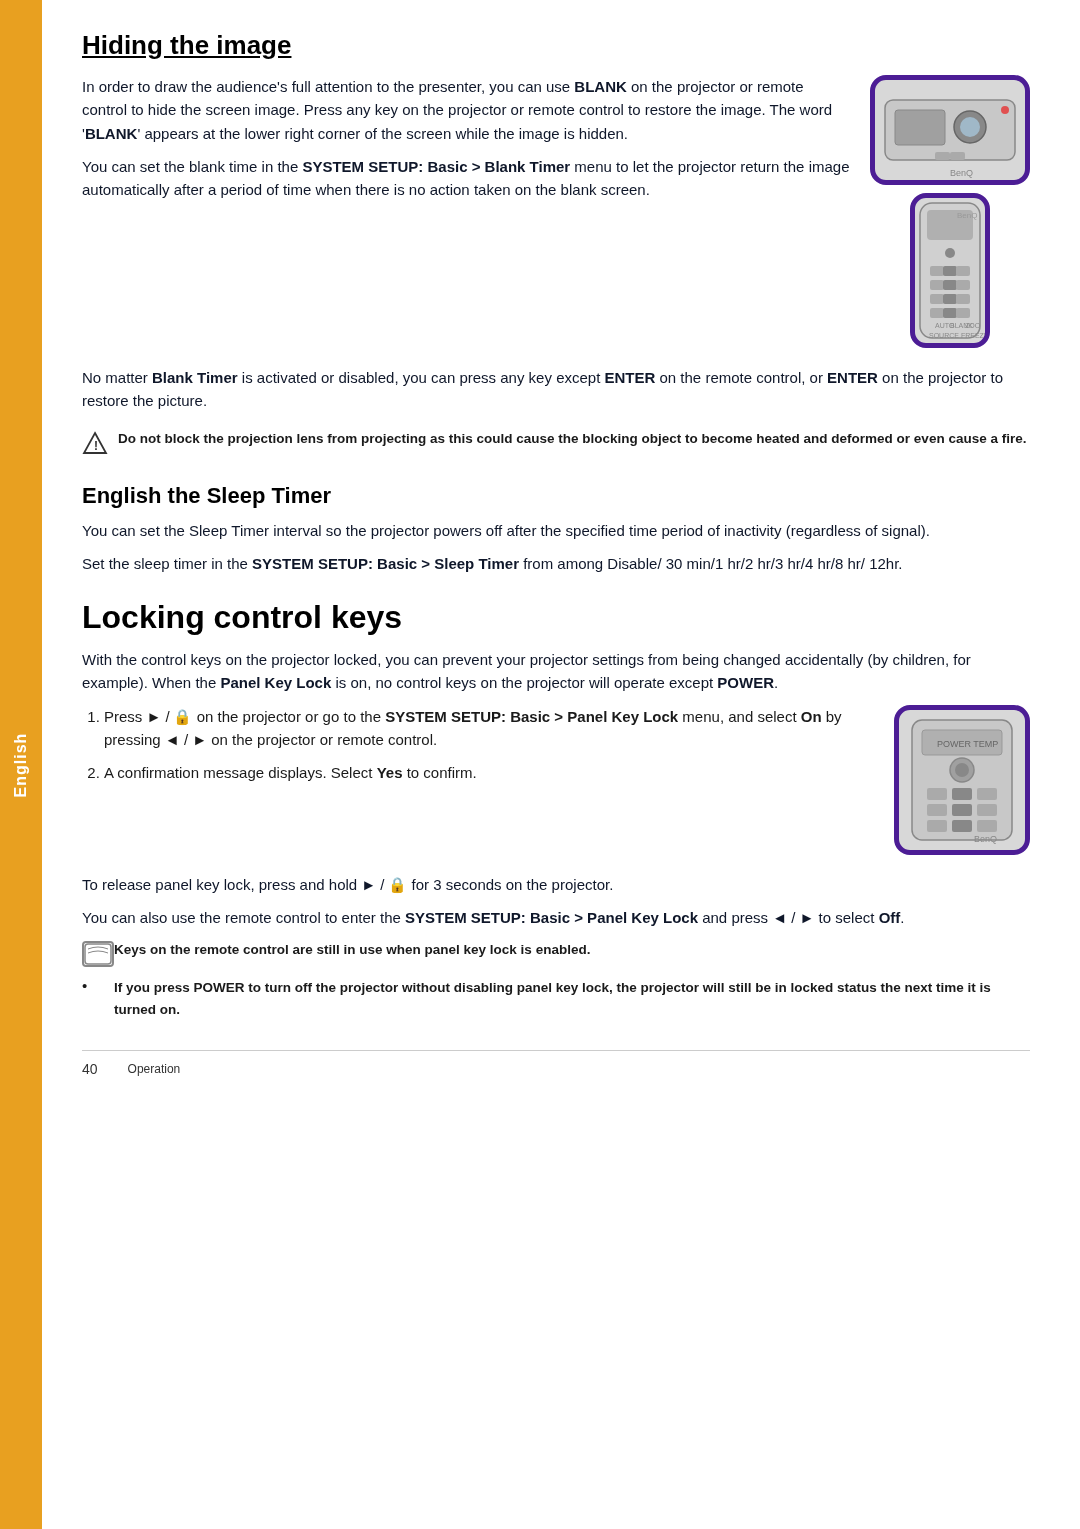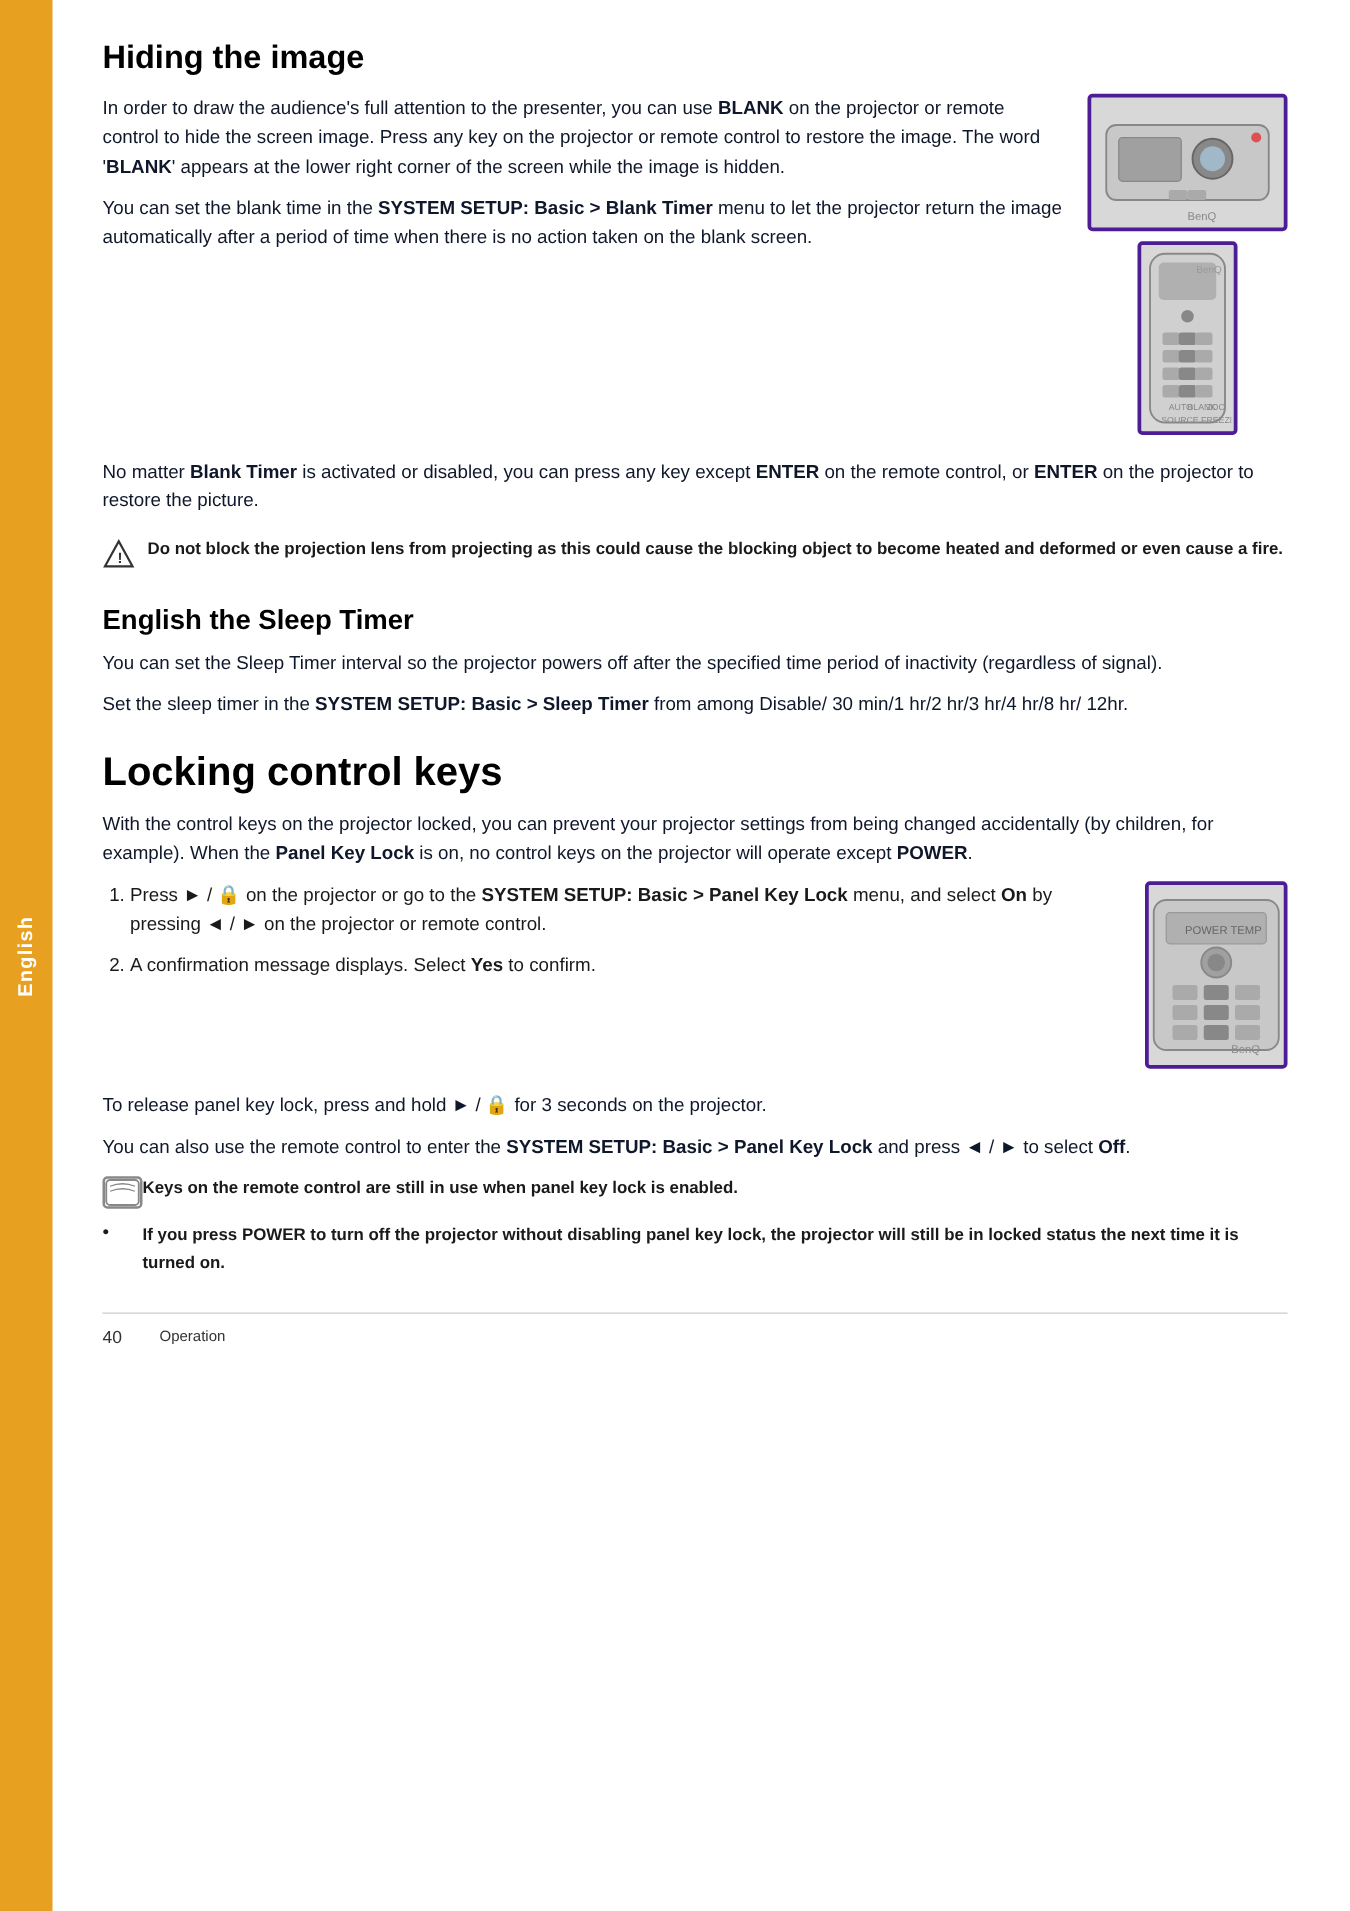--- a/index.html
+++ b/index.html
@@ -40,20 +40,21 @@
     .main-content {
       flex: 1;
       padding: 30px 50px 40px 40px;
     }
 
     h1.section-title {
       font-size: 26px;
       font-weight: bold;
       margin-bottom: 14px;
       color: #000;
+      text-decoration: underline;
     }
 
     h2.section-title {
       font-size: 22px;
       font-weight: bold;
       margin-bottom: 10px;
       color: #000;
     }
 
     h3.section-title {
@@ -166,42 +167,42 @@
     }
 
     .footer-section-name {
       font-size: 12px;
       color: #333;
     }
 
     
     .device-img {
       background: #d8d8d8;
-      border: 3px solid #4c1d95;
-      border-radius: 4px;
+      border: 5px solid #4c1d95;
+      border-radius: 16px;
       display: flex;
       flex-direction: column;
       align-items: center;
       justify-content: center;
       position: relative;
       overflow: hidden;
     }
 
     .projector-img {
       width: 160px;
       height: 110px;
     }
 
     .remote-img {
       width: 80px;
       height: 155px;
     }
 
     .remote-img-small {
-      width: 114px;
+      width: 136px;
       height: 150px;
     }
   </style>
 </head>
 <body>
 
 <div class="page-wrapper">
 
   <div class="sidebar">
     <span class="sidebar-label">English</span>

